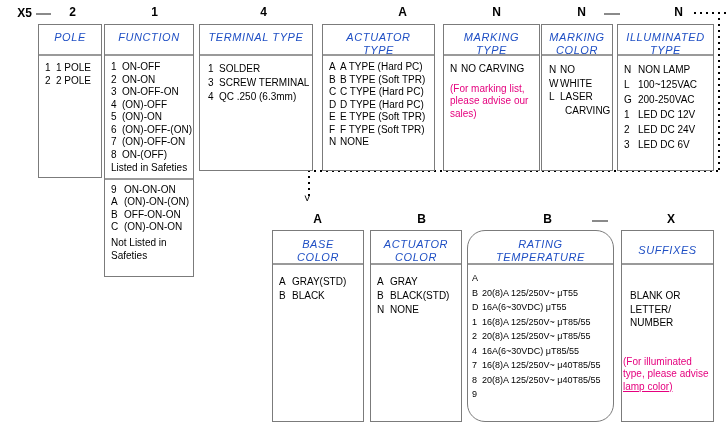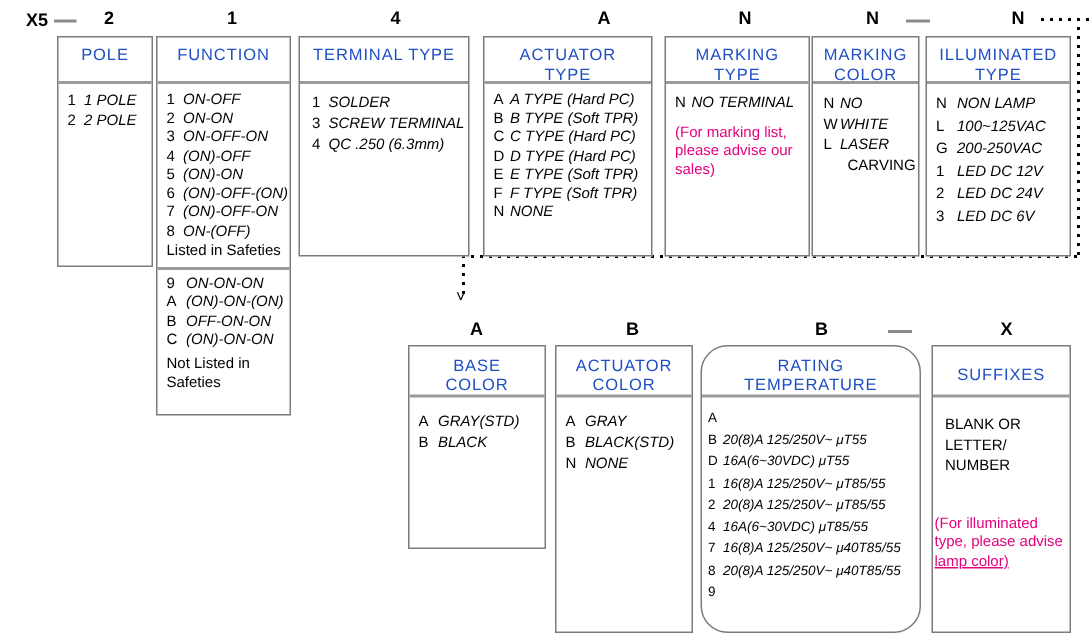--- a/index.html
+++ b/index.html
@@ -47,33 +47,34 @@
   }
   .box .hdr{
     color:#1f4fc4;
     font-size:11px;
     text-align:center;
     letter-spacing:.6px;
     line-height:13px;
     padding:6px 2px 5px 2px;
     border-bottom:2px solid #9a9a9a;
     box-sizing:border-box;
+    font-style:italic;
   }
   .box .body{
     padding:6px 4px 4px 6px;
     box-sizing:border-box;
   }
   .row{
     font-size:10px;color:#000;
     line-height:12.5px;
     white-space:nowrap;
     display:flex;
   }
   .row .k{display:inline-block;min-width:11px;flex:0 0 auto;}
-  .row .v{display:inline-block;font-style:italic;}
+  .row .v{display:inline-block;}
   .row.wide .k{min-width:13px;}
   .note{
     font-size:10px;color:#000;line-height:12.5px;
     margin-top:1px;white-space:nowrap;
   }
   .sep{
     border-top:2px solid #9a9a9a;
     margin:3px 0 4px -6px;
     width:calc(100% + 10px);
   }
@@ -235,21 +236,21 @@
   </div>
 
   <div class="box" style="left:443px;top:24px;width:97px;height:147px;">
     <div class="hdr" style="height:31px;">
       <div>MARKING</div>
       <div>TYPE</div>
     </div>
     <div class="body" style="padding-left:6px;padding-top:7px;">
       <div class="row">
           <span class="k">N</span>
-          <span class="v">NO TERMINAL</span>
+          <span class="v">NO CARVING</span>
         </div>
       <div class="pink" style="margin-top:7px;">(For marking list,</div>
       <div class="pink">please advise our</div>
       <div class="pink">sales)</div>
     </div>
   </div>
 
   <div class="box" style="left:541px;top:24px;width:72px;height:147px;">
     <div class="hdr" style="height:31px;">
       <div>MARKING</div>
@@ -304,21 +305,21 @@
         </div>
     </div>
   </div>
 
   <div class="code" style="left:302px;top:212px;width:20px;">A</div>
   <div class="code" style="left:406px;top:212px;width:20px;">B</div>
   <div class="code" style="left:532px;top:212px;width:20px;">B</div>
   <div class="dash" style="left:592px;top:220px;width:16px;"></div>
   <div class="code" style="left:655px;top:212px;width:20px;">X</div>
 
-  <div class="box" style="left:272px;top:230px;width:92px;height:136px;">
+  <div class="box" style="left:272px;top:230px;width:92px;height:192px;">
     <div class="hdr" style="height:34px;padding-top:7px;">
       <div>BASE</div>
       <div>COLOR</div>
     </div>
     <div class="body" style="padding-left:6px;padding-top:10px;">
       <div class="row" style="line-height:14px;">
           <span class="k" style="min-width:13px;">A</span>
           <span class="v">GRAY(STD)</span>
         </div>
       <div class="row" style="line-height:14px;">
@@ -387,21 +388,21 @@
           <span class="v">20(8)A 125/250V~ μ40T85/55</span>
         </div>
       <div class="row" style="font-size:9px;line-height:14.5px;">
           <span class="k" style="min-width:10px;">9</span>
         </div>
     </div>
   </div>
 
   <div class="box" style="left:621px;top:230px;width:93px;height:192px;">
     <div class="hdr" style="height:34px;padding-top:13px;">SUFFIXES</div>
-    <div class="body" style="padding-left:8px;padding-top:12px;">
+    <div class="body" style="padding-left:8px;padding-top:24px;">
       <div class="plain">BLANK OR</div>
       <div class="plain">LETTER/</div>
       <div class="plain">NUMBER</div>
       <div class="pink" style="margin-top:26px;margin-left:-7px;">(For illuminated</div>
       <div class="pink" style="margin-left:-7px;">type, please advise</div>
       <div class="pink" style="margin-left:-7px;text-decoration:underline;">lamp color)</div>
     </div>
   </div>
 
 </div>

